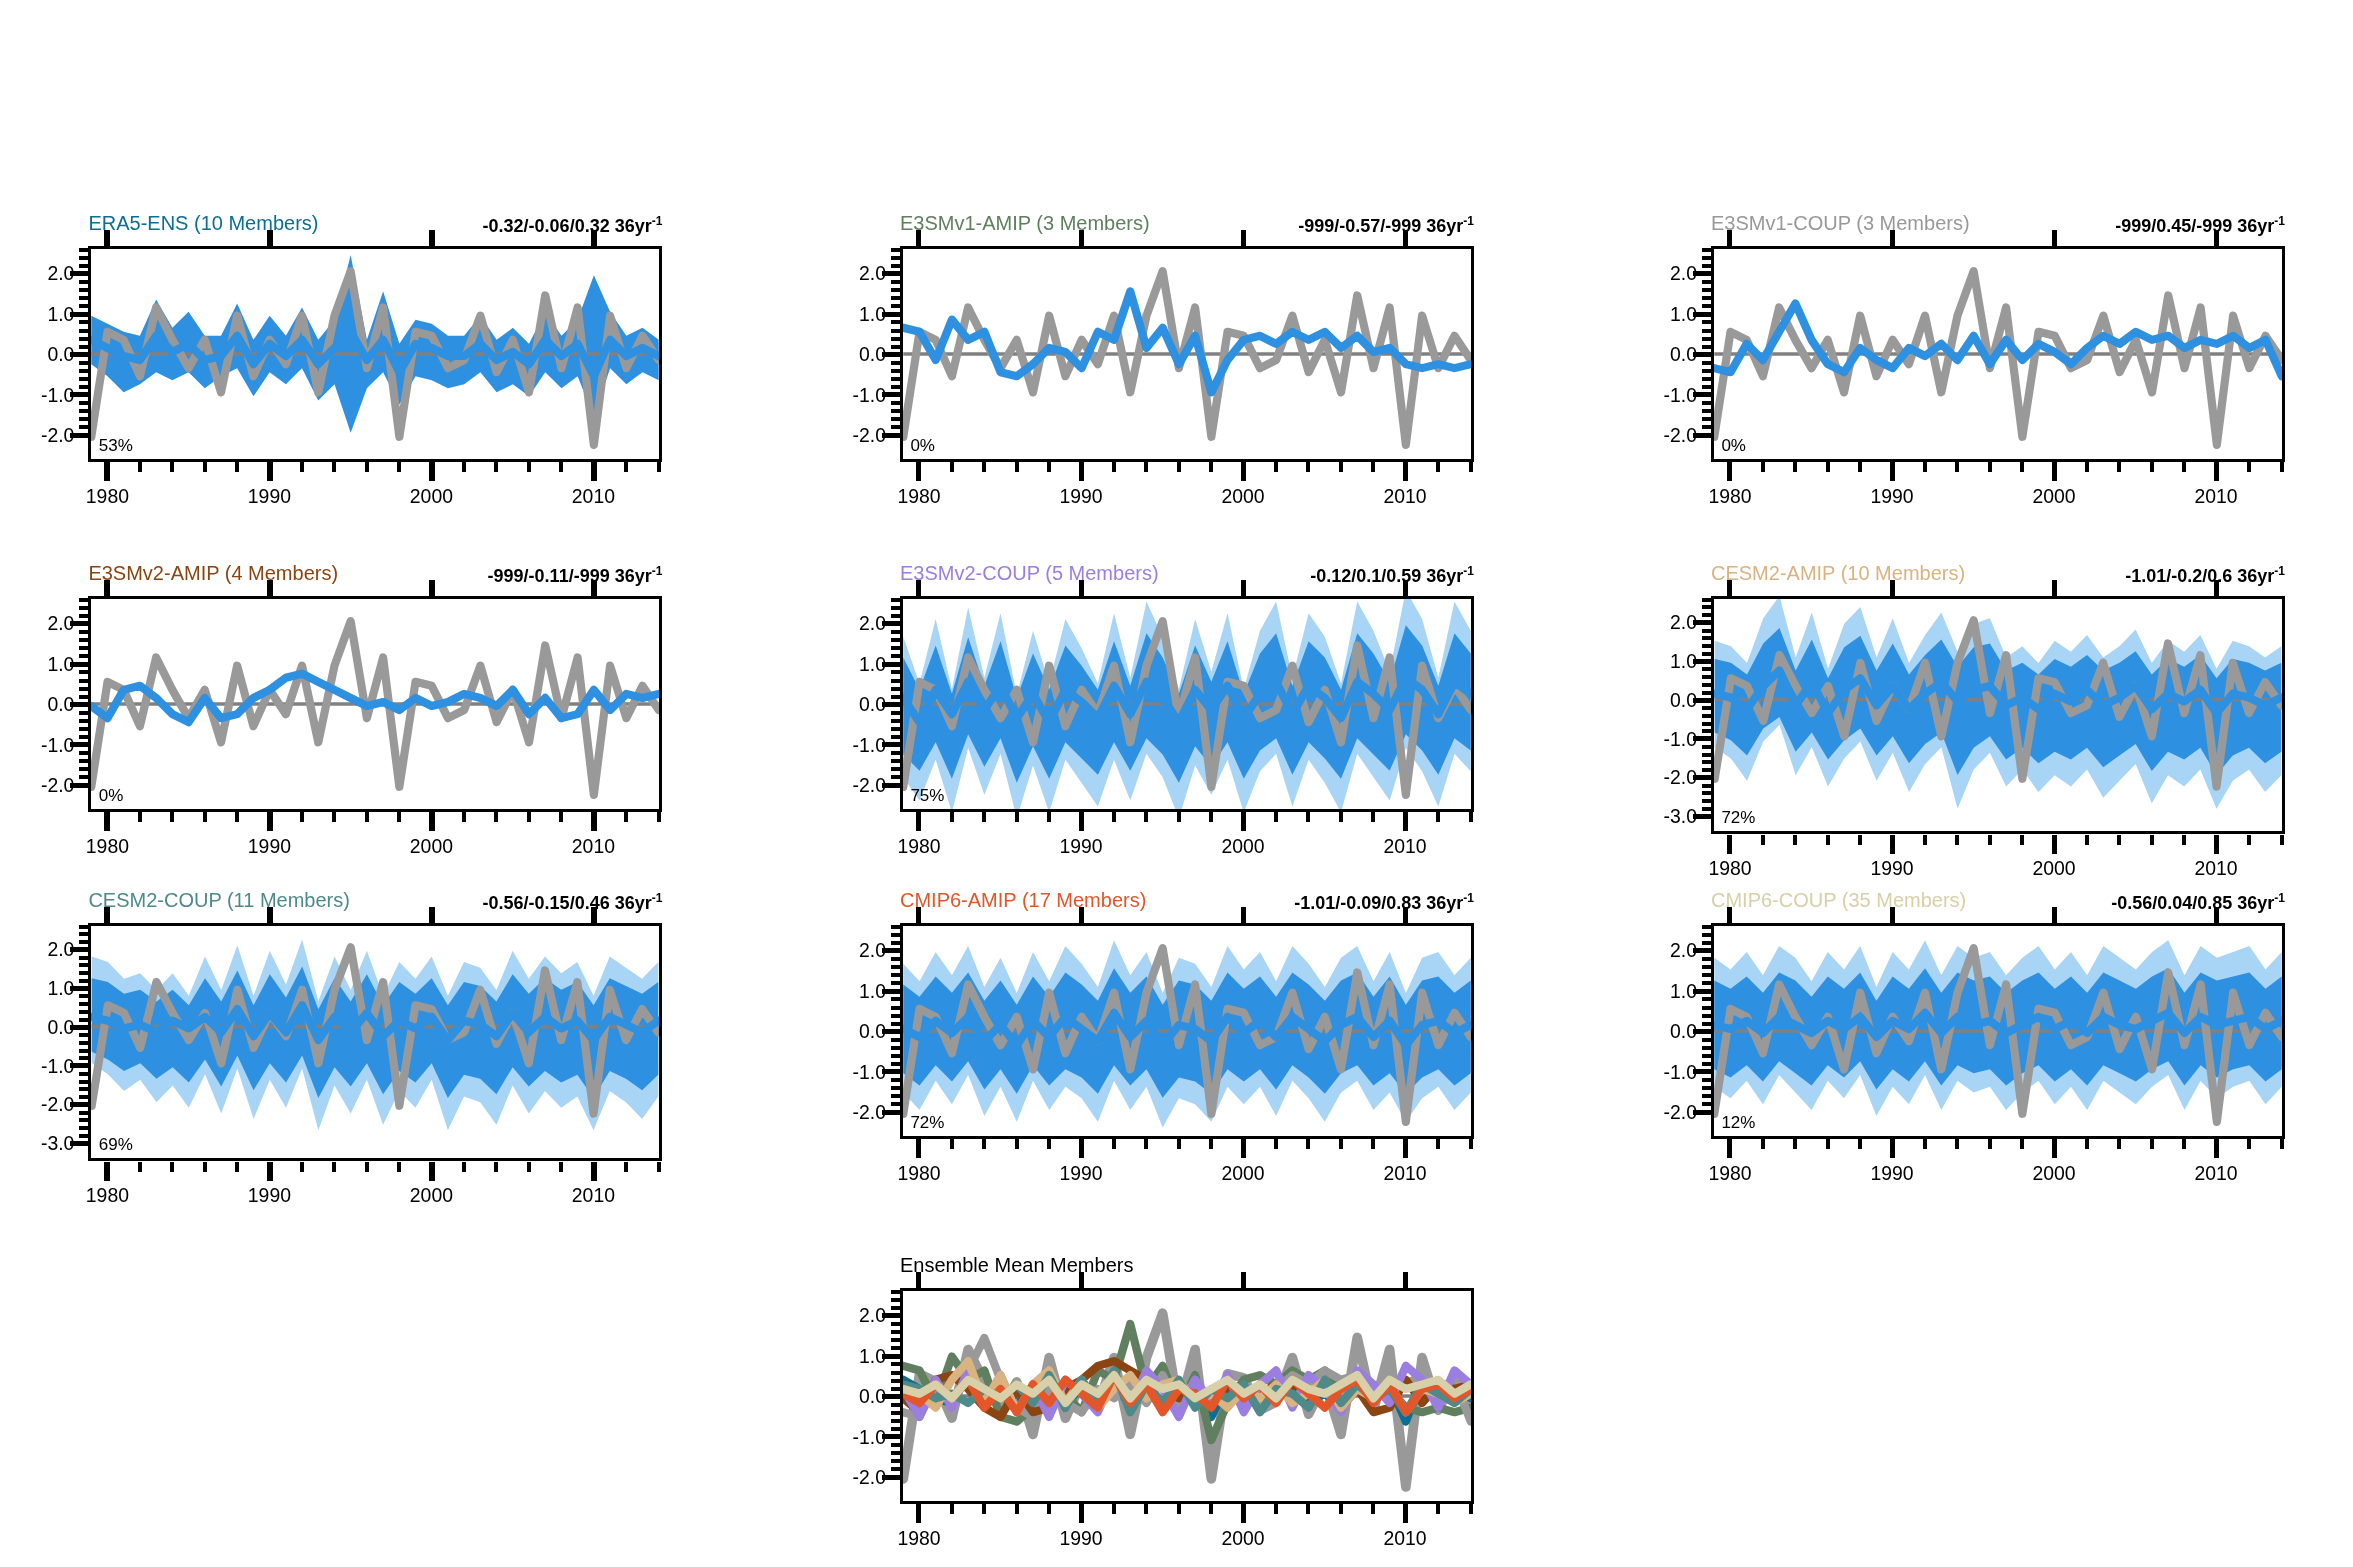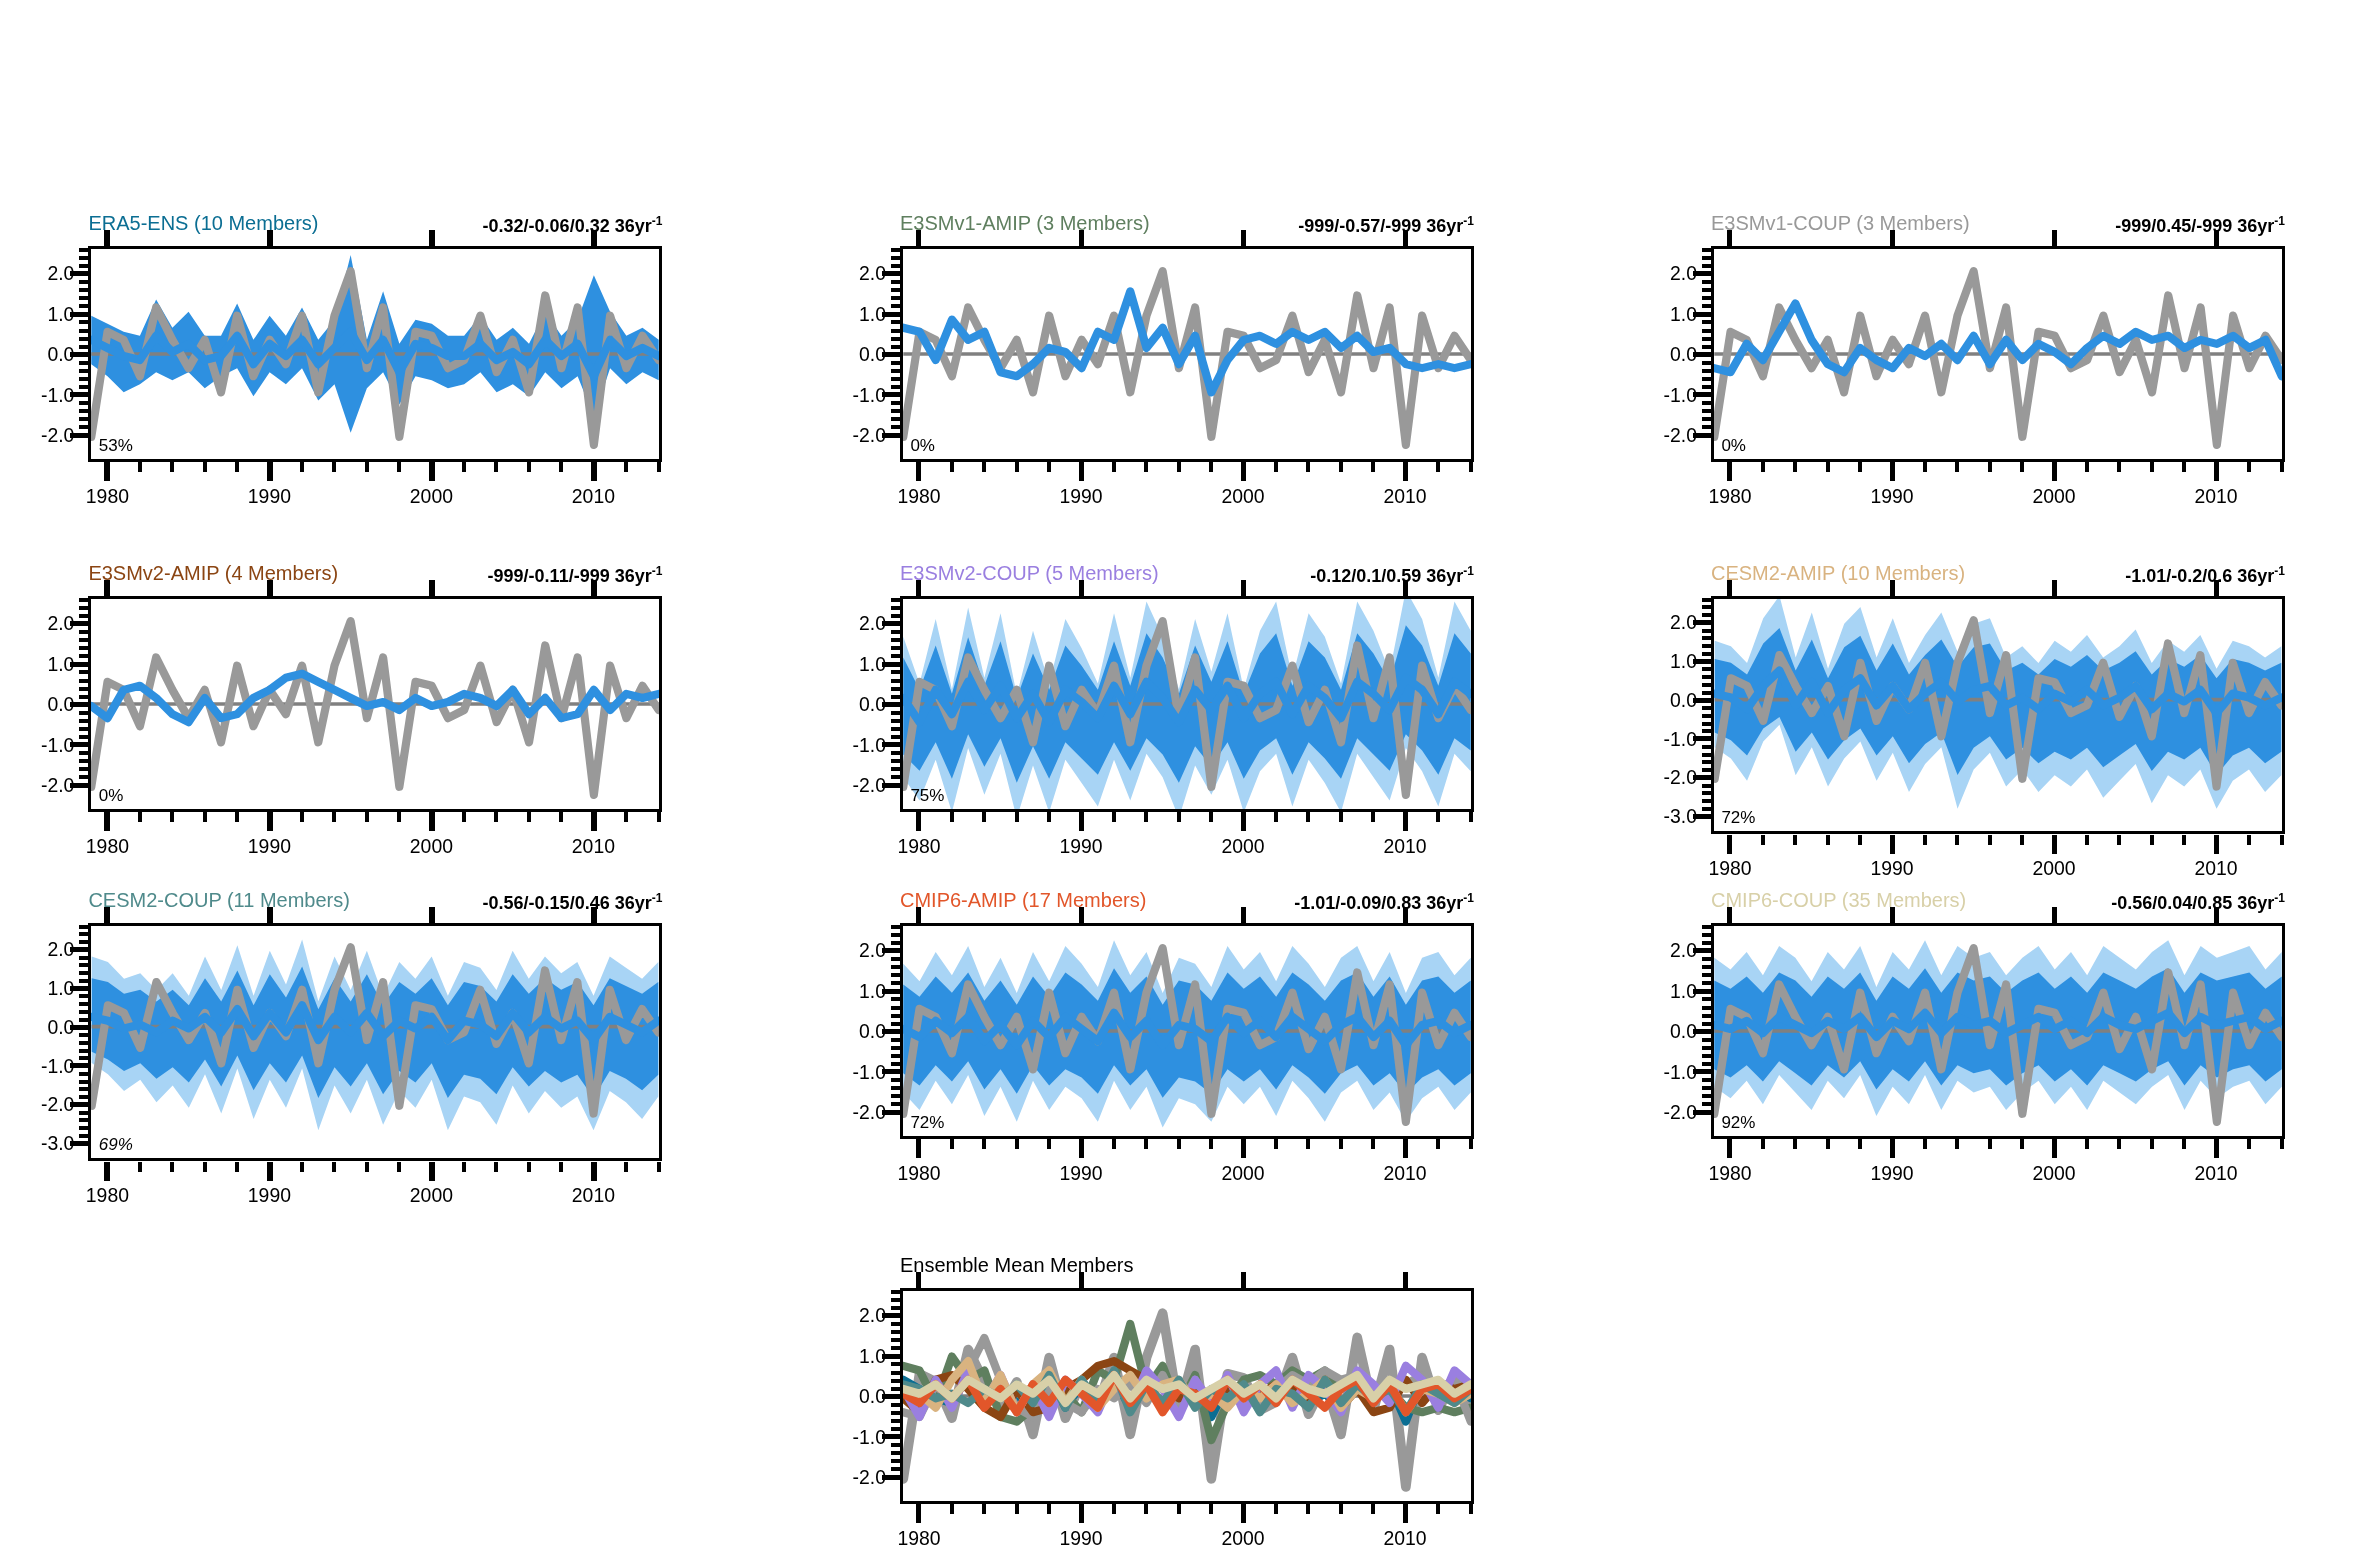--- a/index.html
+++ b/index.html
@@ -503,21 +503,21 @@
         <div class="tick" style="left: 608px; top: 273px; width: 3.7px; height: 10.4px;"></div>
         <div class="tick" style="left: 641px; top: 273px; width: 3.7px; height: 10.4px;"></div>
         <div class="tick" style="left: 88px; top: 18px; width: 5.2px; height: 18px;"></div>
         <div class="tick" style="left: 251px; top: 18px; width: 5.2px; height: 18px;"></div>
         <div class="tick" style="left: 413px; top: 18px; width: 5.2px; height: 18px;"></div>
         <div class="tick" style="left: 575px; top: 18px; width: 5.2px; height: 18px;"></div>
       </div>
       <div class="panel" style="left: 16.4px; top: 889px; width: 678px;">
         <div class="panel-title" style="left: 72px; color: rgb(79, 138, 139);">CESM2-COUP (11 Members)</div>
         <div class="panel-stat" style="left: 72px; width: 574px; text-align: right;"><span>-0.56/-0.15/0.46 36yr</span><sup>-1</sup></div>
-        <div class="plotbox" style="left: 72px; top: 34px; width: 574px; height: 238px; font-style: italic;">
+        <div class="plotbox" style="left: 72px; top: 34px; width: 574px; height: 238px;">
           <svg width="568" height="232" viewBox="0 0 762 312">
             <polygon points="0.0,41.0 21.8,48.5 43.5,71.1 65.3,63.6 87.1,86.2 108.9,63.6 130.6,93.7 152.4,41.0 174.2,86.2 195.9,25.9 217.7,93.7 239.5,33.4 261.3,78.7 283.0,18.3 304.8,101.3 326.6,41.0 348.3,86.2 370.1,33.4 391.9,93.7 413.7,48.5 435.4,71.1 457.2,41.0 479.0,93.7 500.7,48.5 522.5,56.0 544.3,86.2 566.1,33.4 587.8,71.1 609.6,41.0 631.4,63.6 653.1,48.5 674.9,93.7 696.7,41.0 718.5,56.0 740.2,71.1 762.0,48.5 762.0,229.4 740.2,259.6 718.5,237.0 696.7,221.9 674.9,274.7 653.1,229.4 631.4,244.5 609.6,221.9 587.8,252.1 566.1,214.4 544.3,267.2 522.5,237.0 500.7,229.4 479.0,274.7 457.2,206.8 435.4,244.5 413.7,221.9 391.9,267.2 370.1,206.8 348.3,252.1 326.6,214.4 304.8,274.7 283.0,191.8 261.3,244.5 239.5,206.8 217.7,259.6 195.9,191.8 174.2,252.1 152.4,199.3 130.6,244.5 108.9,214.4 87.1,237.0 65.3,206.8 43.5,221.9 21.8,199.3 0.0,184.2" fill="#a8d4f5"></polygon>
             <polygon points="0.0,70.2 21.8,75.4 43.5,91.0 65.3,85.8 87.1,101.4 108.9,85.8 130.6,106.6 152.4,70.2 174.2,101.4 195.9,59.8 217.7,106.6 239.5,65.0 261.3,96.2 283.0,54.6 304.8,111.8 326.6,70.2 348.3,101.4 370.1,65.0 391.9,106.6 413.7,75.4 435.4,91.0 457.2,70.2 479.0,106.6 500.7,75.4 522.5,80.6 544.3,101.4 566.1,65.0 587.8,91.0 609.6,70.2 631.4,85.8 653.1,75.4 674.9,106.6 696.7,70.2 718.5,80.6 740.2,91.0 762.0,75.4 762.0,200.2 740.2,221.0 718.5,205.4 696.7,195.0 674.9,231.4 653.1,200.2 631.4,210.6 609.6,195.0 587.8,215.8 566.1,189.8 544.3,226.2 522.5,205.4 500.7,200.2 479.0,231.4 457.2,184.6 435.4,210.6 413.7,195.0 391.9,226.2 370.1,184.6 348.3,215.8 326.6,189.8 304.8,231.4 283.0,174.2 261.3,210.6 239.5,184.6 217.7,221.0 195.9,174.2 174.2,215.8 152.4,179.4 130.6,210.6 108.9,189.8 87.1,205.4 65.3,184.6 43.5,195.0 21.8,179.4 0.0,169.0" fill="#2e90e0"></polygon>
             <line x1="0" x2="762" y1="135.20000000000002" y2="135.20000000000002" stroke="#808080" stroke-width="5"></line>
             <polyline points="0.0,241.8 21.8,106.6 43.5,117.0 65.3,163.8 87.1,75.4 108.9,117.0 130.6,153.4 152.4,117.0 174.2,184.6 195.9,85.8 217.7,163.8 239.5,117.0 261.3,148.2 283.0,85.8 304.8,184.6 326.6,85.8 348.3,28.6 370.1,153.4 391.9,75.4 413.7,241.8 435.4,106.6 457.2,111.8 479.0,153.4 500.7,143.0 522.5,85.8 544.3,158.6 566.1,117.0 587.8,184.6 609.6,59.8 631.4,153.4 653.1,75.4 674.9,252.2 696.7,85.8 718.5,153.4 740.2,111.8 762.0,143.0" fill="none" stroke="#999999" stroke-width="11" stroke-linejoin="round" stroke-linecap="round"></polyline>
             <polyline points="0.0,122.2 21.8,127.4 43.5,137.8 65.3,132.6 87.1,143.0 108.9,127.4 130.6,137.8 152.4,122.2 174.2,143.0 195.9,111.8 217.7,148.2 239.5,117.0 261.3,143.0 283.0,106.6 304.8,153.4 326.6,122.2 348.3,143.0 370.1,117.0 391.9,148.2 413.7,127.4 435.4,137.8 457.2,122.2 479.0,153.4 500.7,127.4 522.5,132.6 544.3,148.2 566.1,117.0 587.8,143.0 609.6,122.2 631.4,137.8 653.1,127.4 674.9,153.4 696.7,122.2 718.5,132.6 740.2,143.0 762.0,127.4" fill="none" stroke="#2e90e0" stroke-width="11" stroke-linejoin="round" stroke-linecap="round"></polyline>
           </svg>
           <div class="pct" style="left: 7.4px; bottom: 3px;">69%</div>
         </div>
         <div class="ylab" style="right: 620px; top: 60px;">2.0</div>
@@ -674,21 +674,21 @@
         <div class="panel-title" style="left: 72px; color: rgb(216, 208, 168);">CMIP6-COUP (35 Members)</div>
         <div class="panel-stat" style="left: 72px; width: 574px; text-align: right;"><span>-0.56/0.04/0.85 36yr</span><sup>-1</sup></div>
         <div class="plotbox" style="left: 72px; top: 34px; width: 574px; height: 216px;">
           <svg width="568" height="210" viewBox="0 0 762 282">
             <polygon points="0.0,42.7 21.8,58.4 43.5,34.8 65.3,66.3 87.1,27.0 108.9,42.7 130.6,74.2 152.4,34.8 174.2,58.4 195.9,27.0 217.7,82.0 239.5,34.8 261.3,58.4 283.0,19.1 304.8,66.3 326.6,27.0 348.3,42.7 370.1,34.8 391.9,66.3 413.7,42.7 435.4,27.0 457.2,58.4 479.0,34.8 500.7,66.3 522.5,27.0 544.3,42.7 566.1,58.4 587.8,34.8 609.6,19.1 631.4,66.3 653.1,27.0 674.9,42.7 696.7,34.8 718.5,27.0 740.2,58.4 762.0,34.8 762.0,215.7 740.2,239.3 718.5,207.8 696.7,215.7 674.9,231.4 653.1,207.8 631.4,247.2 609.6,200.0 587.8,215.7 566.1,239.3 544.3,223.6 522.5,207.8 500.7,247.2 479.0,215.7 457.2,239.3 435.4,207.8 413.7,223.6 391.9,247.2 370.1,215.7 348.3,223.6 326.6,207.8 304.8,247.2 283.0,200.0 261.3,239.3 239.5,215.7 217.7,255.0 195.9,200.0 174.2,231.4 152.4,207.8 130.6,247.2 108.9,223.6 87.1,200.0 65.3,239.3 43.5,207.8 21.8,231.4 0.0,215.7" fill="#a8d4f5"></polygon>
             <polygon points="0.0,73.2 21.8,84.1 43.5,67.8 65.3,89.5 87.1,62.4 108.9,73.2 130.6,94.9 152.4,67.8 174.2,84.1 195.9,62.4 217.7,100.3 239.5,67.8 261.3,84.1 283.0,56.9 304.8,89.5 326.6,62.4 348.3,73.2 370.1,67.8 391.9,89.5 413.7,73.2 435.4,62.4 457.2,84.1 479.0,67.8 500.7,89.5 522.5,62.4 544.3,73.2 566.1,84.1 587.8,67.8 609.6,56.9 631.4,89.5 653.1,62.4 674.9,73.2 696.7,67.8 718.5,62.4 740.2,84.1 762.0,67.8 762.0,192.5 740.2,208.8 718.5,187.1 696.7,192.5 674.9,203.4 653.1,187.1 631.4,214.2 609.6,181.7 587.8,192.5 566.1,208.8 544.3,197.9 522.5,187.1 500.7,214.2 479.0,192.5 457.2,208.8 435.4,187.1 413.7,197.9 391.9,214.2 370.1,192.5 348.3,197.9 326.6,187.1 304.8,214.2 283.0,181.7 261.3,208.8 239.5,192.5 217.7,219.6 195.9,181.7 174.2,203.4 152.4,187.1 130.6,214.2 108.9,197.9 87.1,181.7 65.3,208.8 43.5,187.1 21.8,203.4 0.0,192.5" fill="#2e90e0"></polygon>
             <line x1="0" x2="762" y1="141" y2="141" stroke="#808080" stroke-width="5"></line>
             <polyline points="0.0,252.2 21.8,111.2 43.5,122.0 65.3,170.8 87.1,78.6 108.9,122.0 130.6,160.0 152.4,122.0 174.2,192.5 195.9,89.5 217.7,170.8 239.5,122.0 261.3,154.6 283.0,89.5 304.8,192.5 326.6,89.5 348.3,29.8 370.1,160.0 391.9,78.6 413.7,252.2 435.4,111.2 457.2,116.6 479.0,160.0 500.7,149.1 522.5,89.5 544.3,165.4 566.1,122.0 587.8,192.5 609.6,62.4 631.4,160.0 653.1,78.6 674.9,263.0 696.7,89.5 718.5,160.0 740.2,116.6 762.0,149.1" fill="none" stroke="#999999" stroke-width="11" stroke-linejoin="round" stroke-linecap="round"></polyline>
             <polyline points="0.0,132.9 21.8,138.3 43.5,127.4 65.3,143.7 87.1,122.0 108.9,132.9 130.6,143.7 152.4,127.4 174.2,138.3 195.9,122.0 217.7,149.1 239.5,127.4 261.3,138.3 283.0,116.6 304.8,143.7 326.6,122.0 348.3,132.9 370.1,127.4 391.9,143.7 413.7,132.9 435.4,122.0 457.2,138.3 479.0,127.4 500.7,143.7 522.5,122.0 544.3,132.9 566.1,138.3 587.8,127.4 609.6,116.6 631.4,143.7 653.1,122.0 674.9,132.9 696.7,127.4 718.5,122.0 740.2,138.3 762.0,127.4" fill="none" stroke="#2e90e0" stroke-width="11" stroke-linejoin="round" stroke-linecap="round"></polyline>
           </svg>
-          <div class="pct" style="left: 7.4px; bottom: 3px;">92%</div>
+          <div class="pct" style="left: 7.4px; bottom: 3px;">12%</div>
         </div>
         <div class="ylab" style="right: 620px; top: 61px;">2.0</div>
         <div class="tick" style="left: 54px; top: 59px; width: 19.4px; height: 5.2px;"></div>
         <div class="ylab" style="right: 620px; top: 102px;">1.0</div>
         <div class="tick" style="left: 54px; top: 100px; width: 19.4px; height: 5.2px;"></div>
         <div class="ylab" style="right: 620px; top: 142px;">0.0</div>
         <div class="tick" style="left: 54px; top: 140px; width: 19.4px; height: 5.2px;"></div>
         <div class="ylab" style="right: 620px; top: 183px;">-1.0</div>
         <div class="tick" style="left: 54px; top: 180px; width: 19.4px; height: 5.2px;"></div>
         <div class="ylab" style="right: 620px; top: 223px;">-2.0</div>

